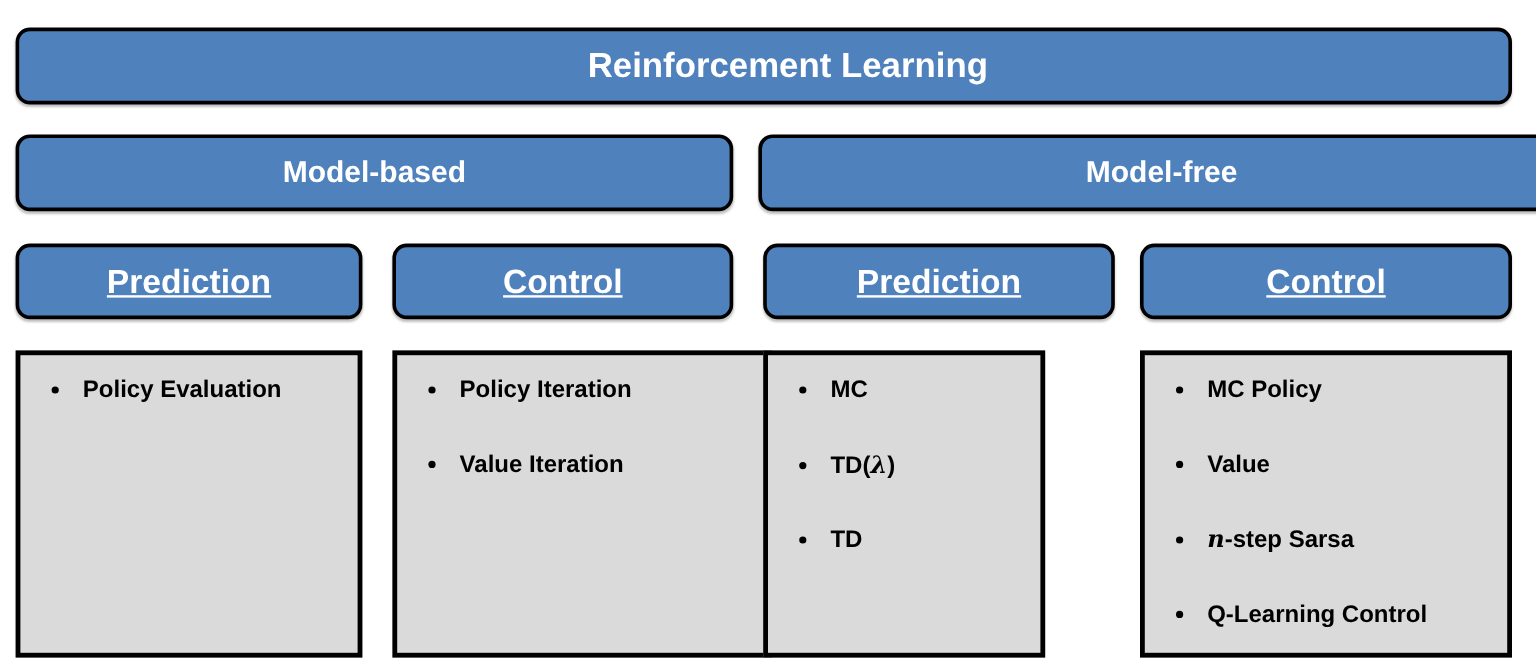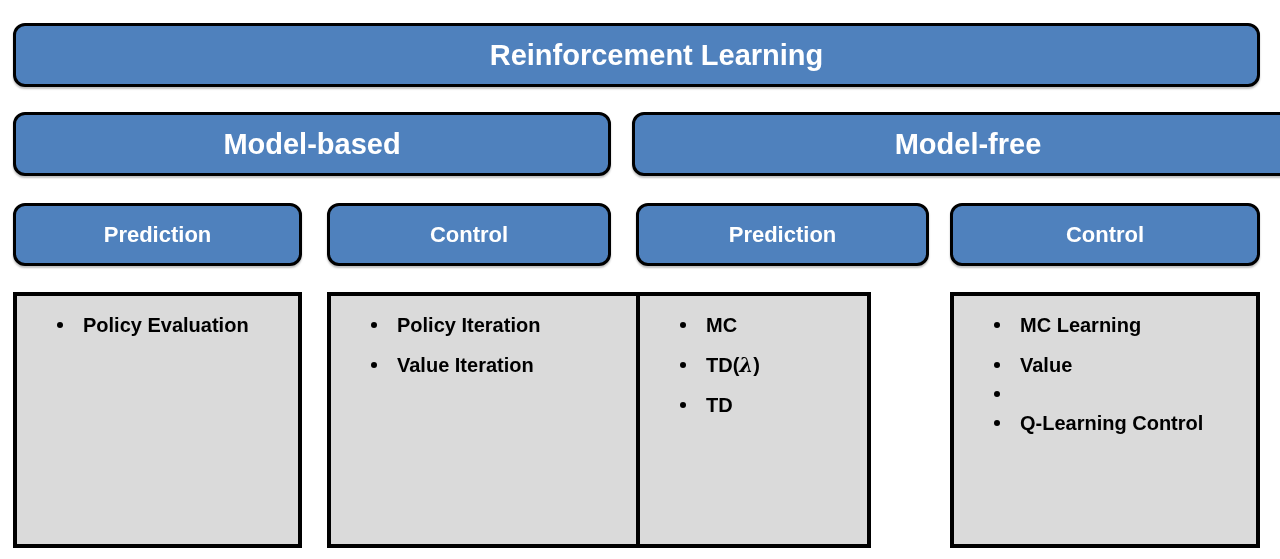--- a/index.html
+++ b/index.html
@@ -23,53 +23,53 @@
     border-radius: 12px;
     color: var(--node-text, #ffffff);
     font-weight: bold;
     display: flex;
     align-items: center;
     justify-content: center;
     text-align: center;
     box-shadow: 0 2px 2px rgba(0,0,0,0.25);
   }
   .node.root   { left: 13px;  top: 23px;  width: 1247px; height: 64px; font-size: 29px; padding-left: 40px; }
-  .node.branch { font-size: 29px; }
+  .node.branch { font-size: 25px; }
   .node.mb     { left: 13px;  top: 112px; width: 598px;  height: 64px; }
   .node.mf     { left: 632px; top: 112px; width: 672px;  height: 64px; }
-  .node.hdr    { font-size: 22px; }
+  .node.hdr    { font-size: 28px; text-decoration: underline; }
   .node.h1     { left: 13px;  top: 203px; width: 289px;  height: 63px; }
   .node.h2     { left: 327px; top: 203px; width: 284px;  height: 63px; }
   .node.h3     { left: 636px; top: 203px; width: 293px;  height: 63px; }
   .node.h4     { left: 950px; top: 203px; width: 310px;  height: 63px; }
   .panel {
     position: absolute;
     box-sizing: border-box;
     top: 292px;
     height: 256px;
     background: var(--panel-fill, #DADADA);
     border: 4px solid var(--line, #000000);
     color: var(--panel-text, #000000);
   }
   .panel.p1 { left: 13px;  width: 289px; }
   .panel.p2 { left: 327px; width: 316px; }
   .panel.p3 { left: 636px; width: 235px; }
   .panel.p4 { left: 950px; width: 310px; }
   .panel ul {
     list-style: none;
     margin: 0;
-    padding: 11px 6px 0 40px;
+    padding: 11px 6px 0 26px;
   }
   .panel li {
     display: flex;
     align-items: center;
     font-size: 20px;
     font-weight: bold;
     line-height: 28px;
-    margin-top: 12px;
+    margin-top: 34px;
     white-space: nowrap;
   }
   .panel li:first-child { margin-top: 4px; }
   .bullet {
     flex: 0 0 auto;
     width: 6px;
     height: 6px;
     border-radius: 50%;
     background: var(--panel-text, #000000);
     margin-right: 20px;
@@ -142,28 +142,29 @@
         <li>
           <span class="bullet"></span>
           <span><span>TD</span></span>
         </li>
       </ul>
   </div>
   <div class="panel p4">
     <ul>
         <li>
           <span class="bullet"></span>
-          <span><span>MC Learning</span></span>
+          <span><span>MC Policy</span></span>
         </li>
         <li>
           <span class="bullet"></span>
           <span><span>Value</span></span>
         </li>
         <li>
           <span class="bullet"></span>
+          <span><span class="math-italic">n</span><span>-step Sarsa</span></span>
         </li>
         <li>
           <span class="bullet"></span>
           <span><span>Q-Learning Control</span></span>
         </li>
       </ul>
   </div>
 
 </div>
 

